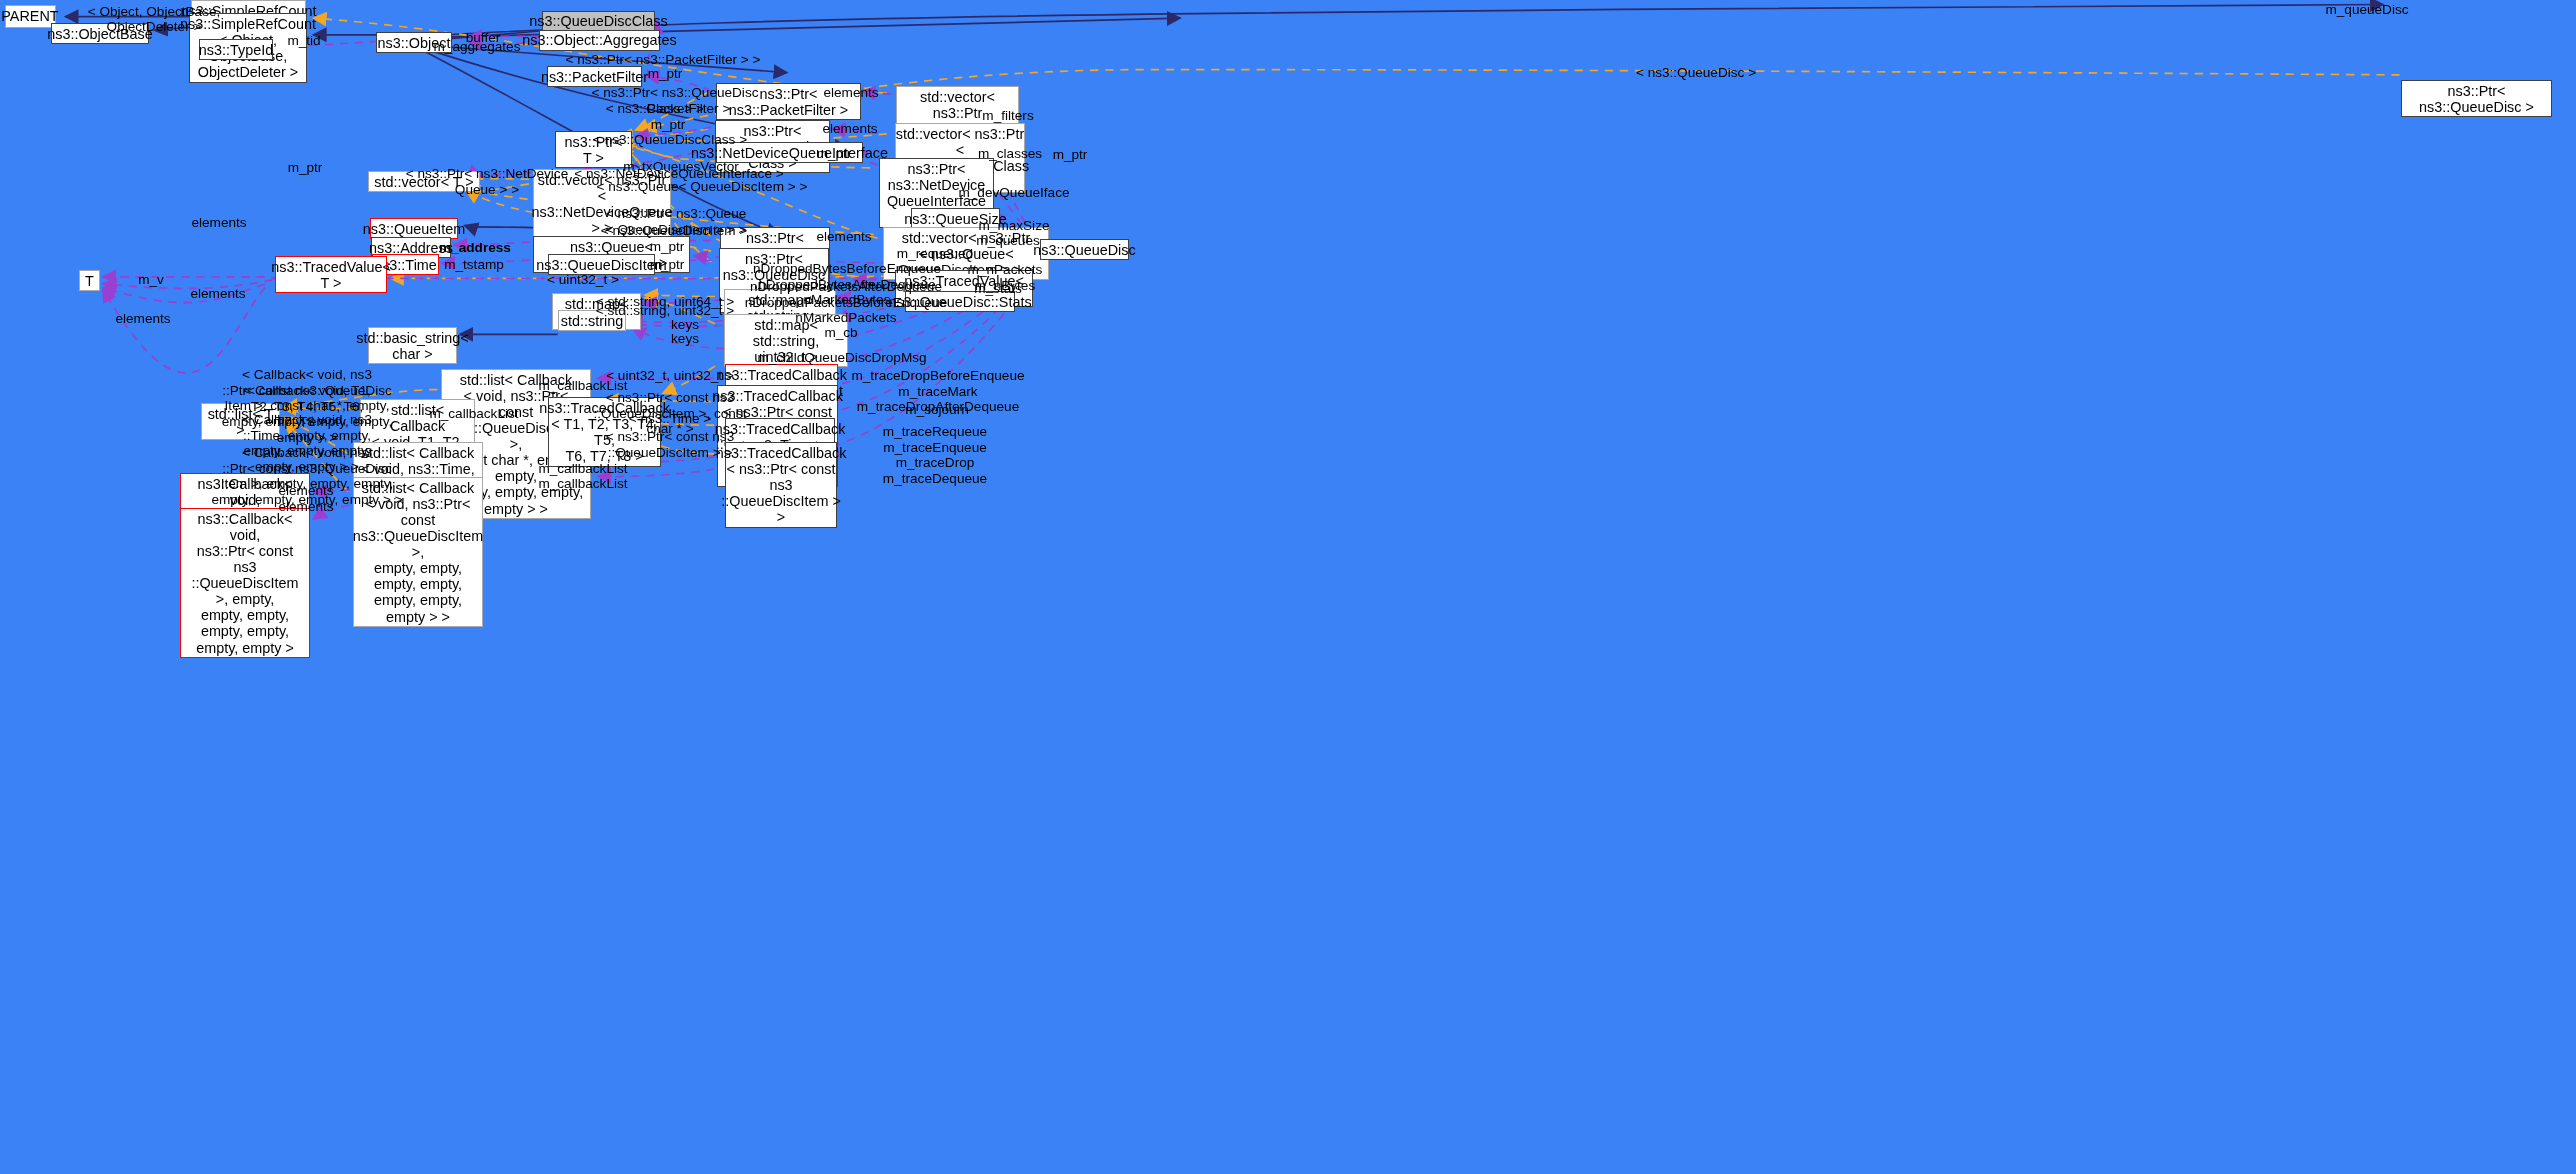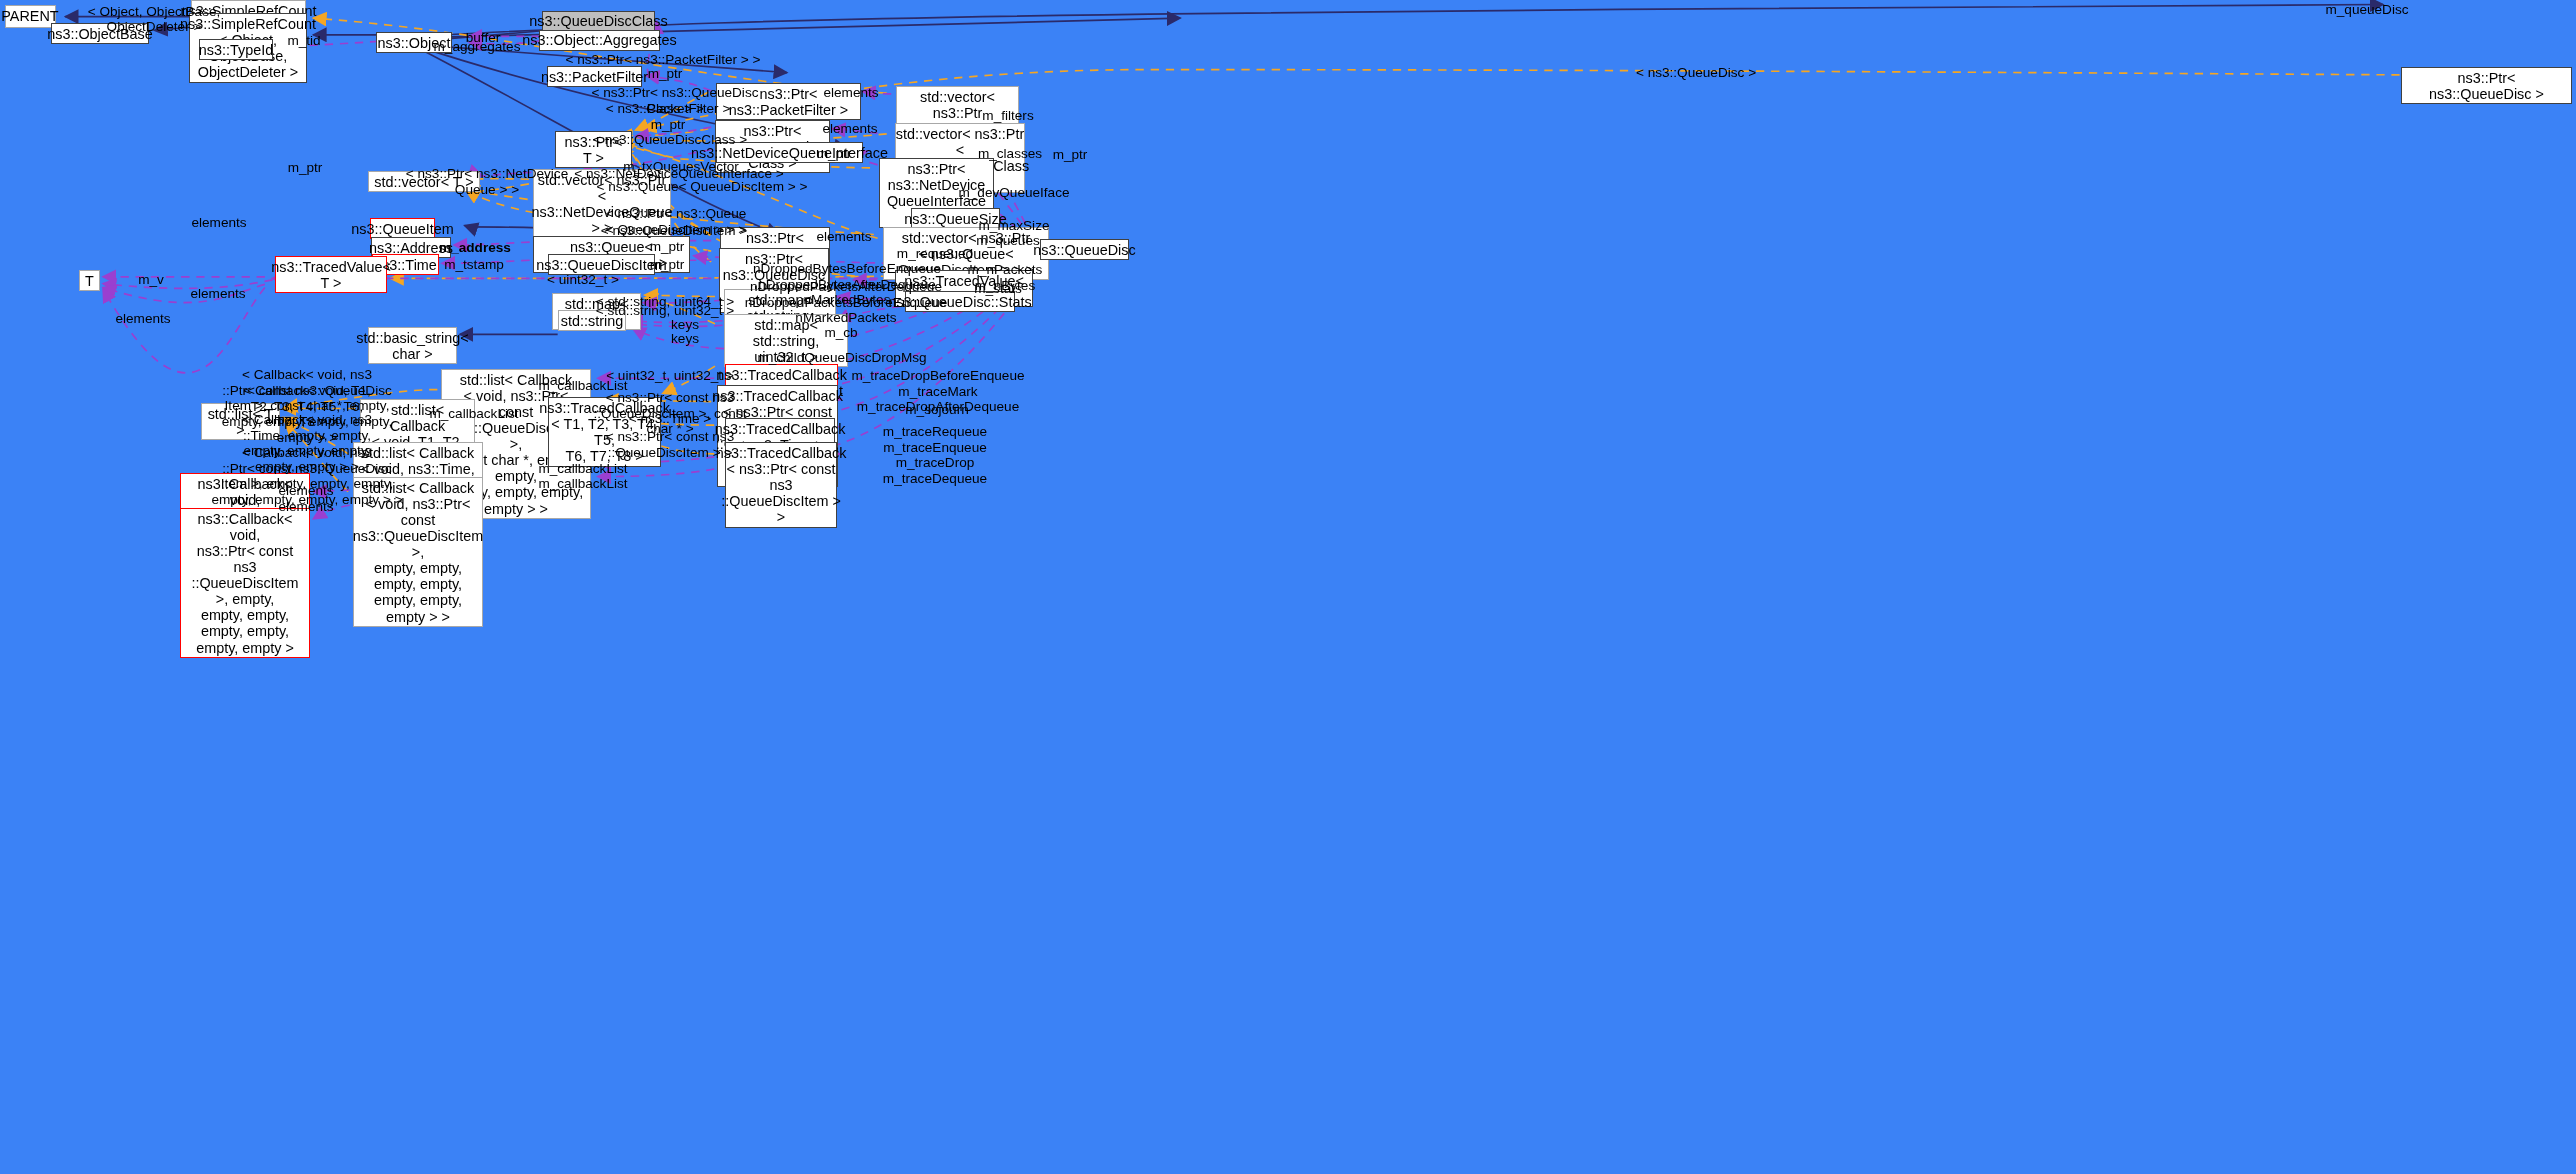--- a/index.html
+++ b/index.html
@@ -150,21 +150,21 @@
 Class &gt;</div>
     <div class="node plain" style="left: 895px; top: 123px; width: 130px; min-height: 29px;">std::vector&lt; ns3::Ptr
 &lt; ns3::QueueDiscClass &gt; &gt;</div>
     <div class="node" style="left: 716px; top: 142px; width: 147px; min-height: 18px;">ns3::NetDeviceQueueInterface</div>
     <div class="node" style="left: 879px; top: 158px; width: 115px; min-height: 29px;">ns3::Ptr&lt; ns3::NetDevice
 QueueInterface &gt;</div>
     <div class="node plain" style="left: 368px; top: 171px; width: 112px; min-height: 18px;">std::vector&lt; T &gt;</div>
     <div class="node plain" style="left: 533px; top: 169px; width: 138px; min-height: 29px;">std::vector&lt; ns3::Ptr
 &lt; ns3::NetDeviceQueue &gt; &gt;</div>
     <div class="node" style="left: 911px; top: 208px; width: 89px; min-height: 18px;">ns3::QueueSize</div>
-    <div class="node red" style="left: 370px; top: 218px; width: 65px; min-height: 18px;">ns3::QueueItem</div>
+    <div class="node red" style="left: 370px; top: 218px; width: 88px; min-height: 18px;">ns3::QueueItem</div>
     <div class="node" style="left: 371px; top: 237px; width: 80px; min-height: 18px;">ns3::Address</div>
     <div class="node" style="left: 533px; top: 236px; width: 157px; min-height: 18px;">ns3::Queue&lt; QueueDiscItem &gt;</div>
     <div class="node" style="left: 720px; top: 227px; width: 110px; min-height: 29px;">ns3::Ptr&lt; ns3::Queue
 &lt; QueueDiscItem &gt; &gt;</div>
     <div class="node plain" style="left: 883px; top: 227px; width: 166px; min-height: 29px;">std::vector&lt; ns3::Ptr
 &lt; ns3::Queue&lt; QueueDiscItem &gt; &gt; &gt;</div>
     <div class="node red" style="left: 372px; top: 254px; width: 67px; min-height: 18px;">ns3::Time</div>
     <div class="node" style="left: 548px; top: 254px; width: 107px; min-height: 18px;">ns3::QueueDiscItem</div>
     <div class="node" style="left: 719px; top: 248px; width: 110px; min-height: 29px;">ns3::Ptr&lt; ns3::QueueDisc
 Item &gt;</div>
@@ -215,21 +215,21 @@
  empty, empty, empty &gt; &gt;</div>
     <div class="node red" style="left: 180px; top: 473px; width: 130px; min-height: 48px;">ns3::Callback&lt; void,
  ns3::Time, empty, empty,
  empty, empty, empty, empty,
  empty &gt;</div>
     <div class="node red" style="left: 180px; top: 508px; width: 130px; min-height: 59px;">ns3::Callback&lt; void,
  ns3::Ptr&lt; const ns3
 ::QueueDiscItem &gt;, empty,
  empty, empty, empty, empty,
  empty, empty &gt;</div>
-    <div class="node" style="left: 2401px; top: 67px; width: 171px; min-height: 18px;">ns3::Ptr&lt; ns3::QueueDisc &gt;</div>
+    <div class="node" style="left: 2401px; top: 80px; width: 151px; min-height: 18px;">ns3::Ptr&lt; ns3::QueueDisc &gt;</div>
     <div class="elabel" style="left: 154px; top: 3.8px;">&lt; Object, ObjectBase,
  ObjectDeleter &gt;</div>
     <div class="elabel" style="left: 304px; top: 33px;">m_tid</div>
     <div class="elabel" style="left: 483px; top: 29.5px;">buffer</div>
     <div class="elabel" style="left: 477px; top: 39px;">m_aggregates</div>
     <div class="elabel" style="left: 2367px; top: 2.3px;">m_queueDisc</div>
     <div class="elabel" style="left: 663px; top: 52px;">&lt; ns3::Ptr&lt; ns3::PacketFilter &gt; &gt;</div>
     <div class="elabel" style="left: 665px; top: 66px;">m_ptr</div>
     <div class="elabel" style="left: 1696px; top: 65px;">&lt; ns3::QueueDisc &gt;</div>
     <div class="elabel" style="left: 675px; top: 85px;">&lt; ns3::Ptr&lt; ns3::QueueDisc

